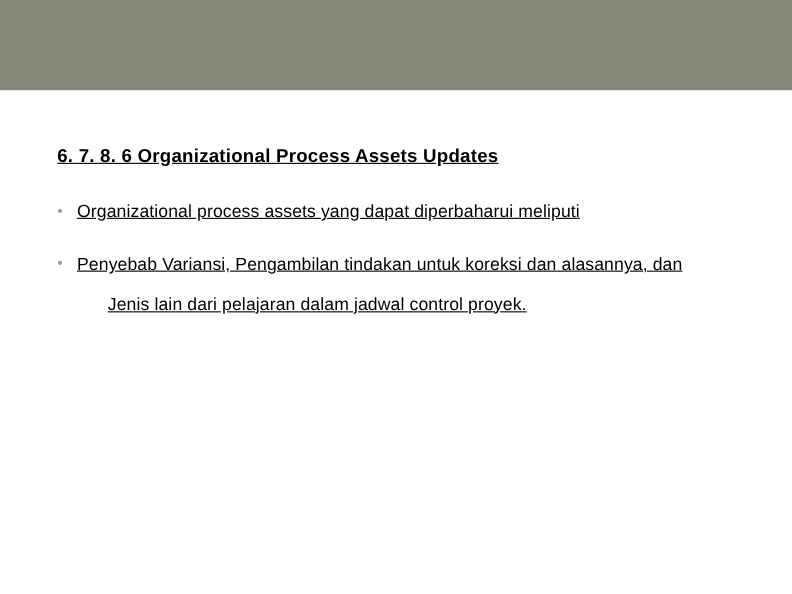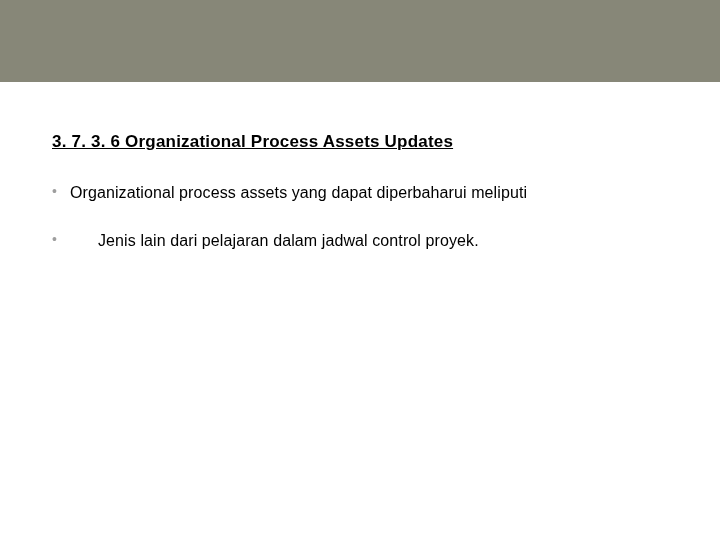--- a/index.html
+++ b/index.html
@@ -2,32 +2,33 @@
 <html><head>
 <meta charset="utf-8">
 <style>
   * { margin: 0; padding: 0; box-sizing: border-box; }
   html, body { width: 720px; height: 540px; overflow: hidden; }
   body { font-family: "Comic Sans MS", "Comic Sans", cursive, sans-serif; background: #ffffff; color: #000; }
   .top-bar { width: 720px; height: 82px; background: #878778; }
   .content { padding: 50px 30px 0 52px; }
   .heading { font-size: 17px; font-weight: bold; text-decoration: underline; margin-bottom: 26px; letter-spacing: 0.2px; }
   .bullets { list-style: none; }
-  .bullets li { position: relative; padding-left: 18px; font-size: 16px; line-height: 1.9; margin-bottom: 18px; letter-spacing: 0.1px; }
+  .bullets li { position: relative; padding-left: 18px; font-size: 16px; line-height: 1.9; margin-bottom: 18px; letter-spacing: 0.1px; text-decoration: underline; }
   .bullets li::before { content: "•"; position: absolute; left: 0; top: 0; color: #9e9e9e; font-size: 14px; line-height: 1.9; }
   .line2 { display: block; margin-top: 6px; margin-left: 28px; }
 </style>
 </head>
 <body>
 
 <div class="top-bar"></div>
 
 <div class="content">
-  <div class="heading">3. 7. 3. 6 Organizational Process Assets Updates</div>
+  <div class="heading">6. 7. 8. 6 Organizational Process Assets Updates</div>
   <ul class="bullets">
     <li>
       <span>Organizational process assets yang dapat diperbaharui meliputi</span>
     </li>
     <li>
+      <span>Penyebab Variansi, Pengambilan tindakan untuk koreksi dan alasannya, dan</span>
       <span class="line2">Jenis lain dari pelajaran dalam jadwal control proyek.</span>
     </li>
   </ul>
 </div>
 
 </body></html>

